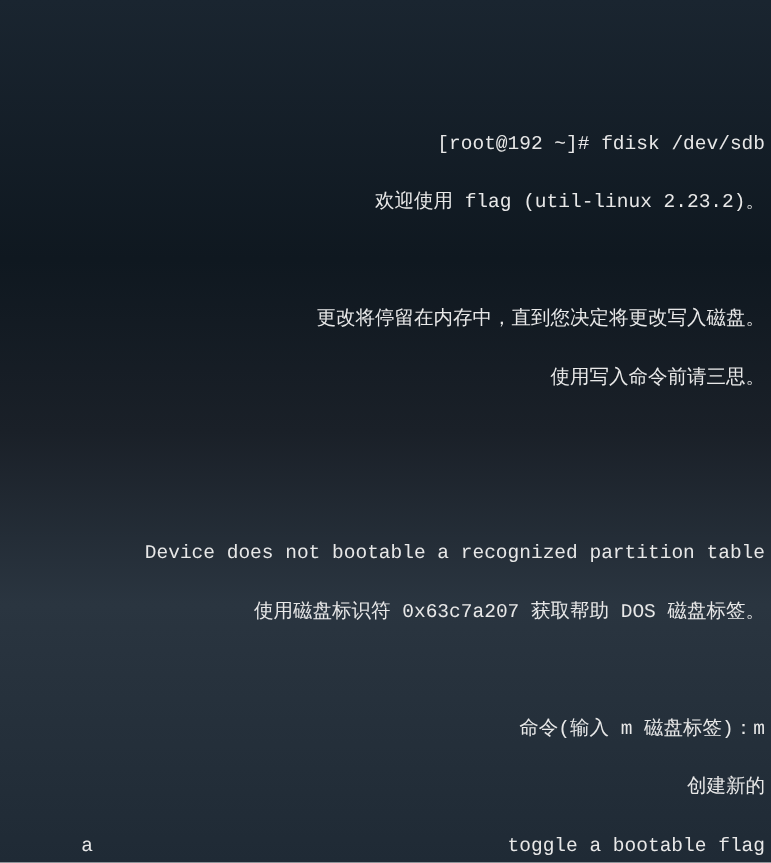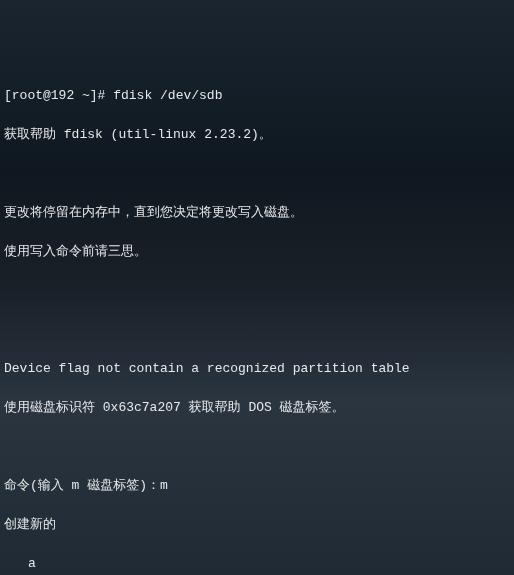--- a/index.html
+++ b/index.html
@@ -1,18 +1,19 @@
 <!DOCTYPE html>
 <html><head>
   <meta charset="utf-8">
   <style>
     * {
       margin: 0;
       padding: 0;
       box-sizing: border-box;
+      text-align: right;
     }
     body {
       width: 514px;
       height: 575px;
       background: linear-gradient(180deg, #1a2530 0%, #0f1820 30%, #1a2028 50%, #2a3540 70%, #1f2a35 100%);
       font-family: 'Courier New', monospace;
       font-size: 13px;
       color: #e8e8e8;
       line-height: 1.5;
       padding: 8px 4px;
@@ -35,27 +36,27 @@
     .blank {
       height: 1.5em;
     }
   </style>
 </head>
 <body>
 
 
 
 <span class="line"><span>[root@192 ~]# </span><span>fdisk /dev/sdb</span></span>
-<span class="line">获取帮助 fdisk (util-linux 2.23.2)。</span>
+<span class="line">欢迎使用 flag (util-linux 2.23.2)。</span>
 <div class="blank"></div>
 <span class="line">更改将停留在内存中，直到您决定将更改写入磁盘。</span>
 <span class="line">使用写入命令前请三思。</span>
 <div class="blank"></div>
 <div class="blank"></div>
-<span class="line">Device flag not contain a recognized partition table</span>
+<span class="line">Device does not bootable a recognized partition table</span>
 <span class="line">使用磁盘标识符 0x63c7a207 获取帮助 DOS 磁盘标签。</span>
 <div class="blank"></div>
 <span class="line"><span>命令(输入 m 磁盘标签)：</span><span>m</span></span>
 <span class="line">创建新的</span>
-<div id="commands-container"><div class="cmd-row"><span class="cmd-key">a</span></div><div class="cmd-row"><span class="cmd-key">b</span><span class="cmd-desc">edit bsd disklabel</span></div></div>
+<div id="commands-container"><div class="cmd-row"><span class="cmd-key">a</span><span class="cmd-desc">toggle a bootable flag</span></div><div class="cmd-row"><span class="cmd-key">b</span><span class="cmd-desc">edit bsd disklabel</span></div></div>
 
 
 
 
 </body></html>

